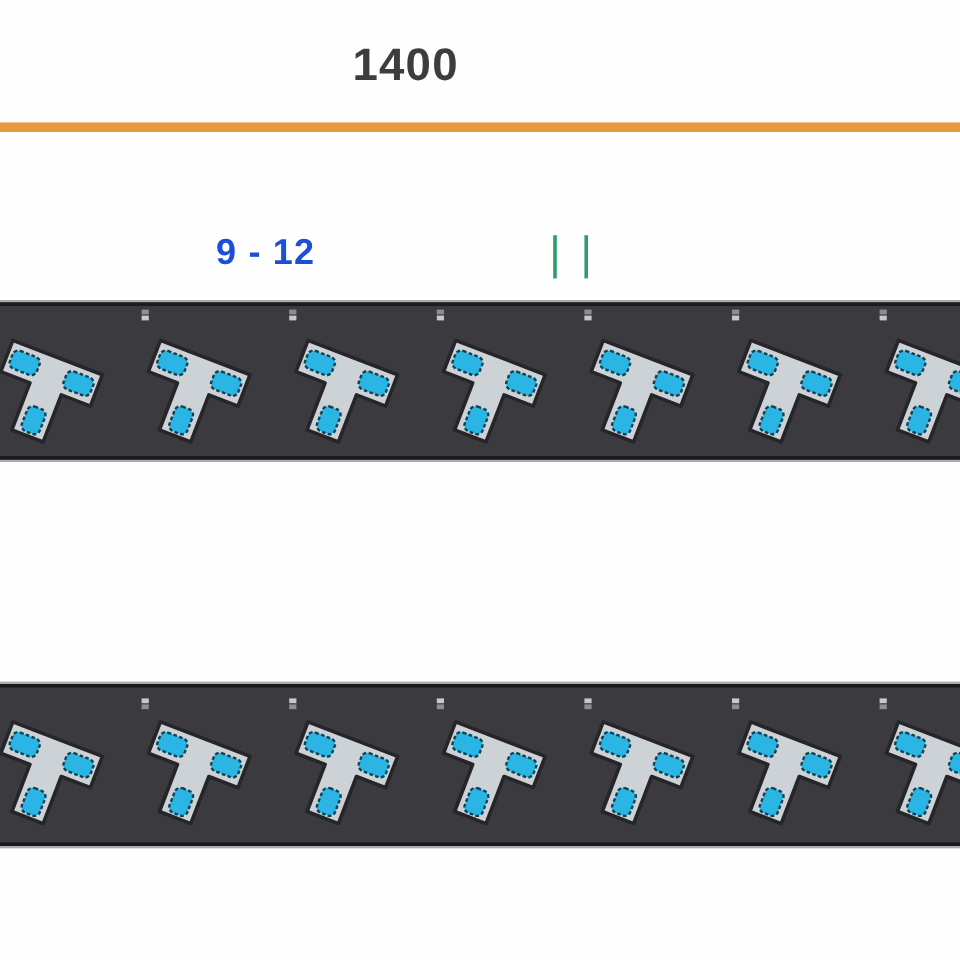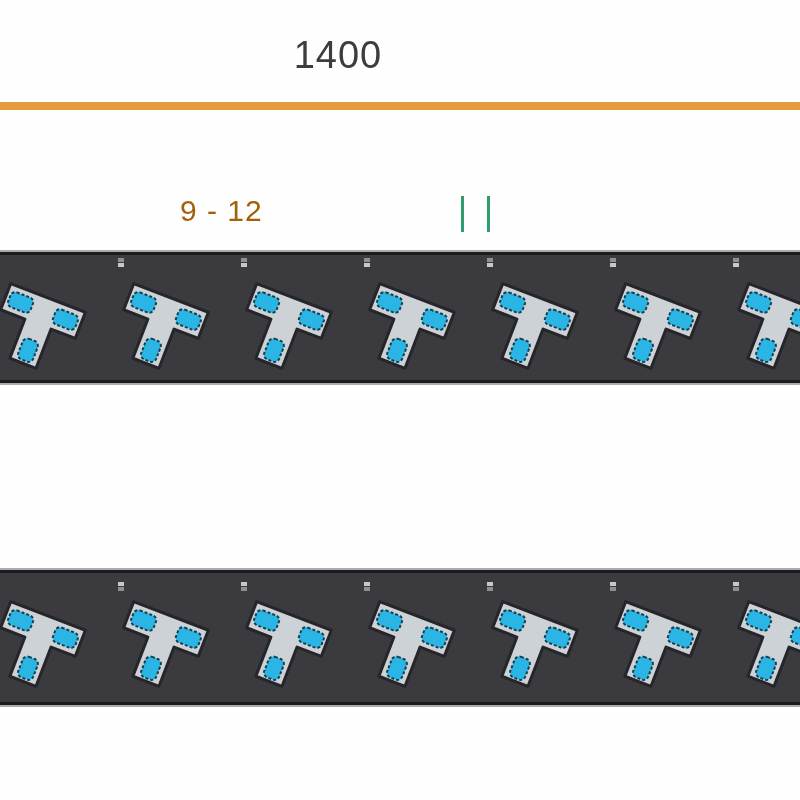--- a/index.html
+++ b/index.html
@@ -1,17 +1,17 @@
 <!DOCTYPE html>
 <html><head>
 <meta charset="utf-8">
 <style>
   html,body{margin:0;padding:0;}
   body{font-family:"Liberation Sans",sans-serif;background:#ffffff;}
-  .canvas{position:relative;width:800px;height:800px;background:#fefefe;overflow:hidden;}
+  .canvas{position:relative;width:800px;height:800px;background:#fefefe;overflow:hidden;font-weight:bold;}
 
   .title{
     position:absolute;left:238px;top:34px;width:200px;
     text-align:center;font-size:38px;color:#3d3d3d;letter-spacing:1px;
   }
   .divider{
     position:absolute;left:0;top:102px;width:800px;height:8px;
   }
 
   .range-label{
@@ -44,21 +44,21 @@
 </style>
 </head>
 <body>
 
 <div class="canvas">
 
   <div class="title" style="color: rgb(61, 61, 61);">1400</div>
 
   <div class="divider" style="background: rgb(229, 155, 60);"></div>
 
-  <span class="range-label range-left" style="color: #a16207;">9 - 12</span>
+  <span class="range-label range-left" style="color: #1d4ed8;">9 - 12</span>
 
   <span class="sep-bar b1" style="background: rgb(47, 158, 108);"></span>
   <span class="sep-bar b2" style="background: rgb(47, 158, 108);"></span>
 
 
   <div class="band band-1" style="background: rgb(59, 59, 63); border-top-color: rgb(27, 27, 31); border-bottom-color: rgb(27, 27, 31);">
       <div class="seat" style="left: -9px; top: 20px;"><svg width="104" height="100" viewBox="0 0 104 100">
           <g transform="translate(52,36) rotate(21)">
             <path d="M -40 -14 L 40 -14 L 40 14 L 14 14 L 14 56 L -14 56 L -14 14 L -40 14 Z" fill="#cdd2d6" stroke="#26262a" stroke-width="3" stroke-linejoin="round"></path>
             <rect x="-36" y="-8" width="24" height="16" rx="5" fill="#2bb5e5" stroke="#14404f" stroke-width="2" stroke-dasharray="3 2"></rect>

